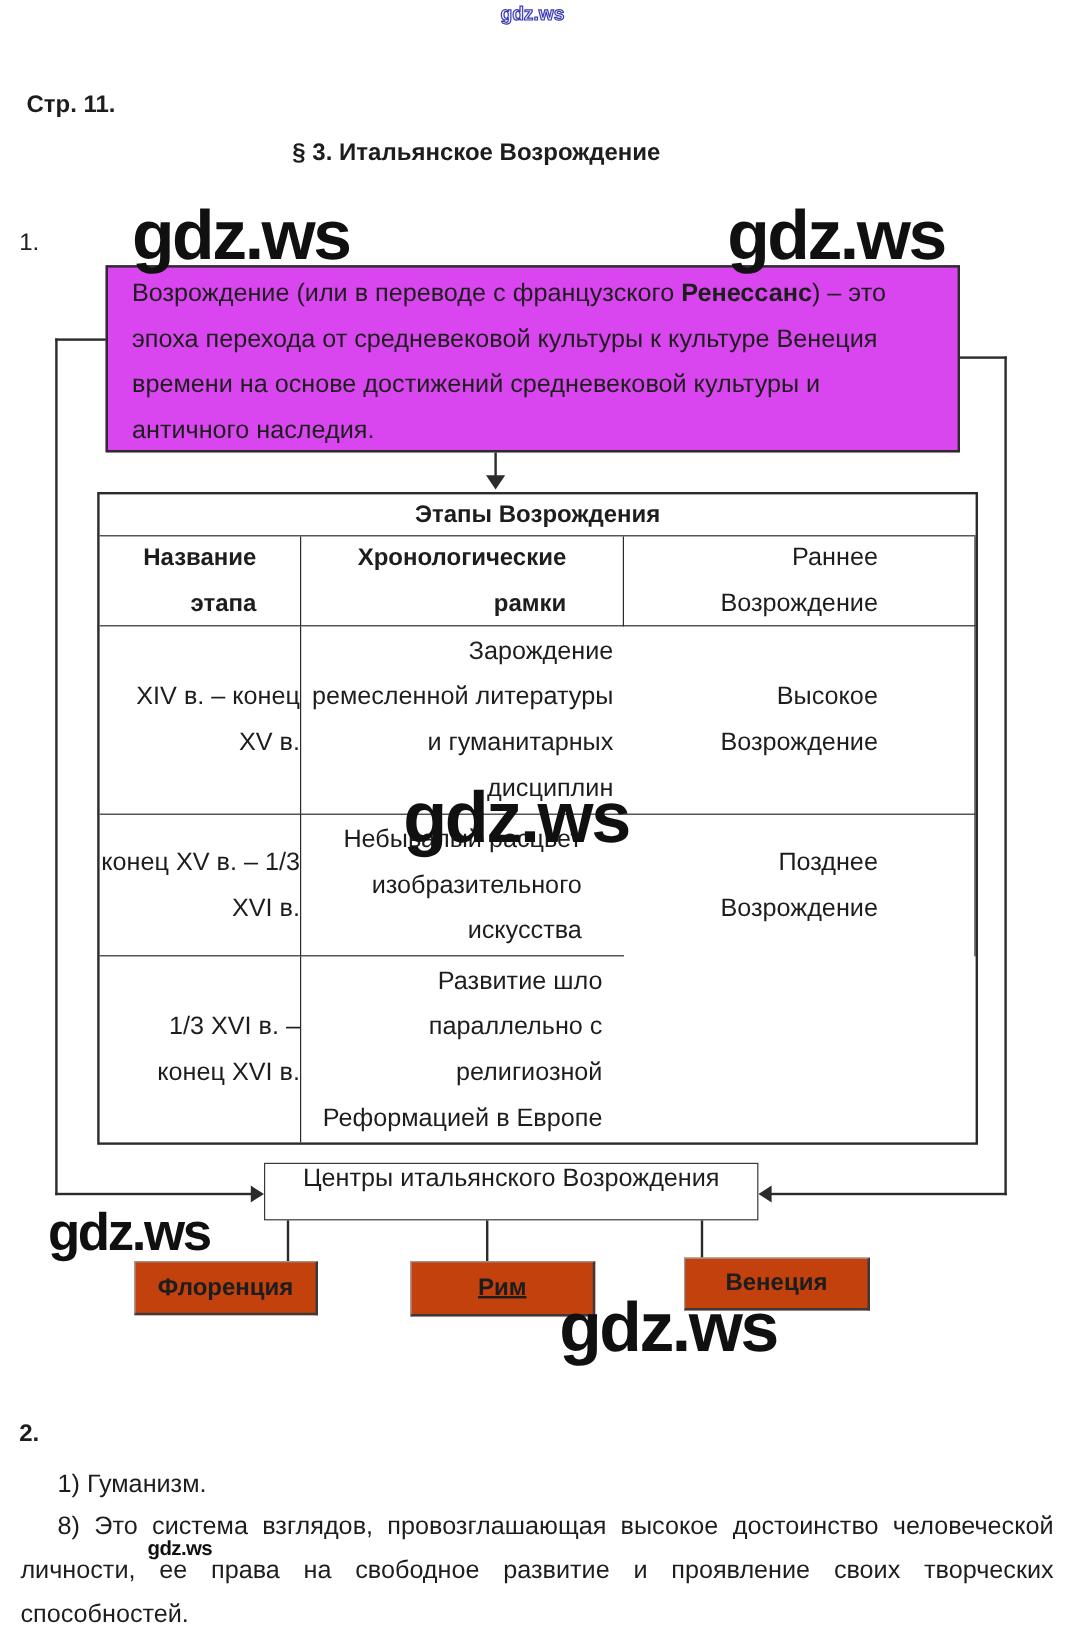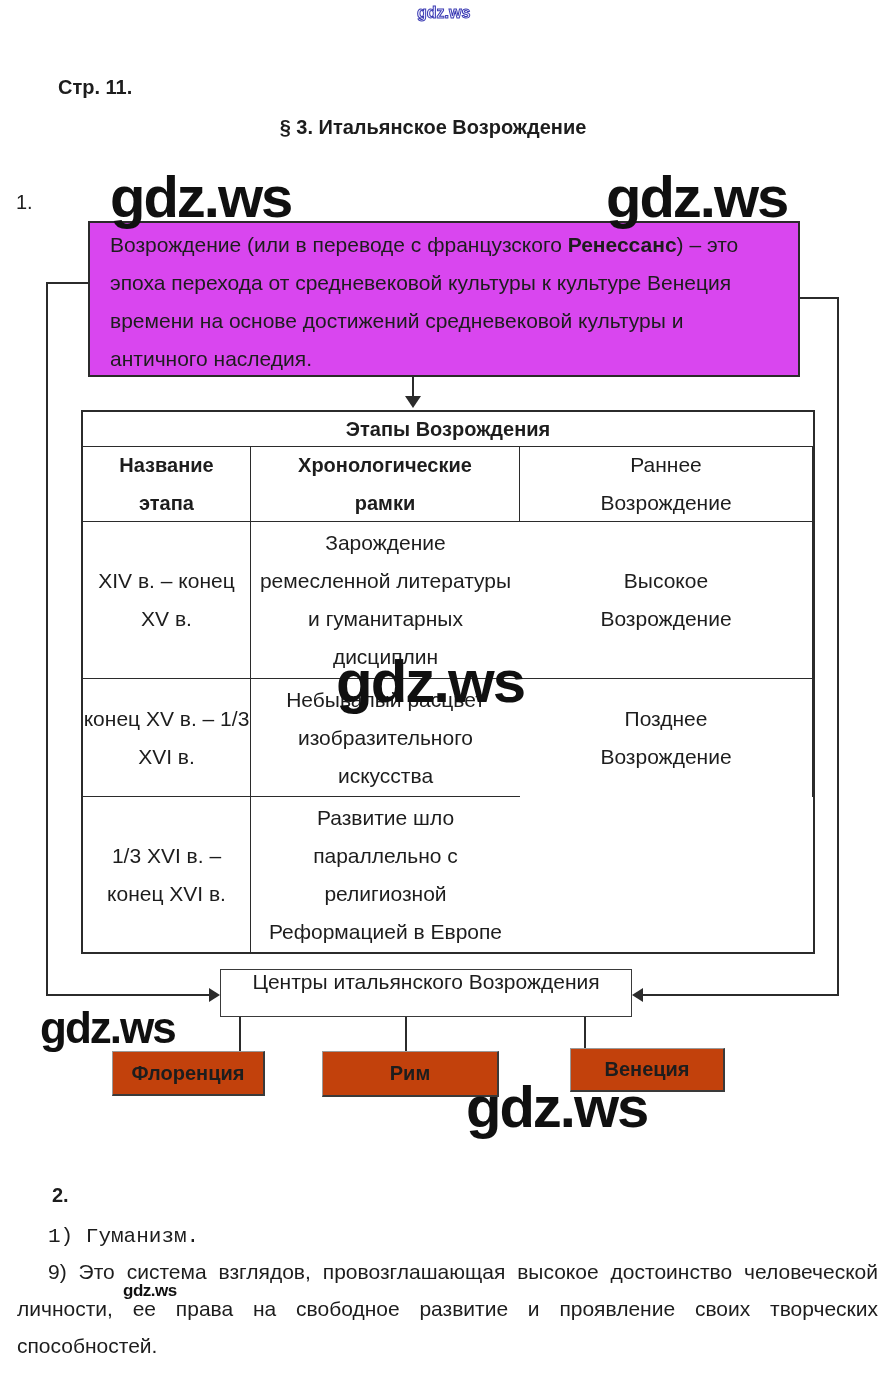--- a/index.html
+++ b/index.html
@@ -1,21 +1,21 @@
 <!DOCTYPE html>
 <html><head>
 <meta charset="utf-8">
 <style>
   html,body { margin:0; padding:0; background:#ffffff; }
   .page {
     position:relative; width:895px; height:1376px; background:#ffffff;
     font-family:"Liberation Sans", sans-serif; color:#1d1d1d; overflow:hidden;
   }
   .abs { position:absolute; }
-  .bold { font-weight:bold;margin-left:36px; }
+  .bold { font-weight:bold; }
   .center { text-align:center; }
 
   
   .wm { font-weight:bold; color:#101010; letter-spacing:-2px; line-height:1; white-space:nowrap; }
   .wm-top {
     font-weight:bold; font-size:16px; letter-spacing:0;
     color:#eeeeff; -webkit-text-stroke:1px #3b3bb2; text-stroke:1px #3b3bb2;
   }
   .wm-small { font-weight:bold; font-size:17px; letter-spacing:-0.5px; color:#101010; }
 
@@ -35,21 +35,21 @@
   
   .stages {
     left:81px; top:410px; width:734px; height:544px; box-sizing:border-box;
     display:grid; grid-template-columns:168px 269px auto;
     grid-template-rows:35px 75px 157px 118px auto;
     border:2px solid #2b2b2b; background:#ffffff;
   }
   .cell {
     box-sizing:border-box; border-right:1.5px solid #2b2b2b; border-bottom:1.5px solid #2b2b2b;
     display:flex; align-items:center; justify-content:center;
-    text-align:center; white-space:pre-line;
+    text-align:right; white-space:pre-line;
   }
   .cell.lastcol { border-right:none; }
   .cell.lastrow { border-bottom:none; }
   .cell.title  { grid-column:1 / 4; font-weight:bold; font-size:20px; }
   .cell.head   { font-weight:bold; font-size:20px; line-height:38px; }
   .cell.body   { font-size:21px; line-height:38px; }
 
   
   .centersbox {
     left:220px; top:969px; width:412px; height:48px; box-sizing:border-box;
@@ -134,33 +134,33 @@
     <span>Центры итальянского Возрождения</span>
   </div>
 
   <div class="abs line" style="left:239px; top:1017px; width:2px; height:34px;"></div>
   <div class="abs line" style="left:405px; top:1017px; width:2px; height:34px;"></div>
   <div class="abs line" style="left:584px; top:1017px; width:2px; height:31px;"></div>
 
   <div class="abs citybox" style="left:112px; top:1051px; width:153px; height:45px;">
     <span>Флоренция</span>
   </div>
-  <div class="abs citybox" style="left:322px; top:1051px; width:177px; height:46px;">
+  <div class="abs citybox" style="left:342px; top:1051px; width:154px; height:46px;text-decoration:underline;">
     <span>Рим</span>
   </div>
   <div class="abs citybox" style="left:570px; top:1048px; width:155px; height:44px;">
     <span>Венеция</span>
   </div>
 
   <div class="abs wm" style="left:110px; top:168px; font-size:58px;">gdz.ws</div>
   <div class="abs wm" style="left:606px; top:168px; font-size:58px;">gdz.ws</div>
   <div class="abs wm" style="left:336px; top:652px; font-size:60px;">gdz.ws</div>
   <div class="abs wm" style="left:40px; top:1006px; font-size:44px;">gdz.ws</div>
   <div class="abs wm" style="left:466px; top:1078px; font-size:58px;">gdz.ws</div>
 
   <div class="abs bold" style="left:16px; top:1184px; font-size:20px;">2.</div>
-  <div class="abs bodyline" style="left:48px; top:1225px;font-family:Liberation Mono, monospace;">1) Гуманизм.</div>
-  <div class="abs jline" style="left:48px; top:1260px; width:830px;">9) Это система взглядов, провозглашающая высокое достоинство человеческой</div>
+  <div class="abs bodyline" style="left:48px; top:1225px;">1) Гуманизм.</div>
+  <div class="abs jline" style="left:48px; top:1260px; width:830px;">8) Это система взглядов, провозглашающая высокое достоинство человеческой</div>
   <div class="abs wm-small" style="left:123px; top:1281px;">gdz.ws</div>
   <div class="abs jline" style="left:17px; top:1297px; width:861px;">личности, ее права на свободное развитие и проявление своих творческих</div>
   <div class="abs bodyline" style="left:17px; top:1334px;">способностей.</div>
 
 </div>
 
 </body></html>

